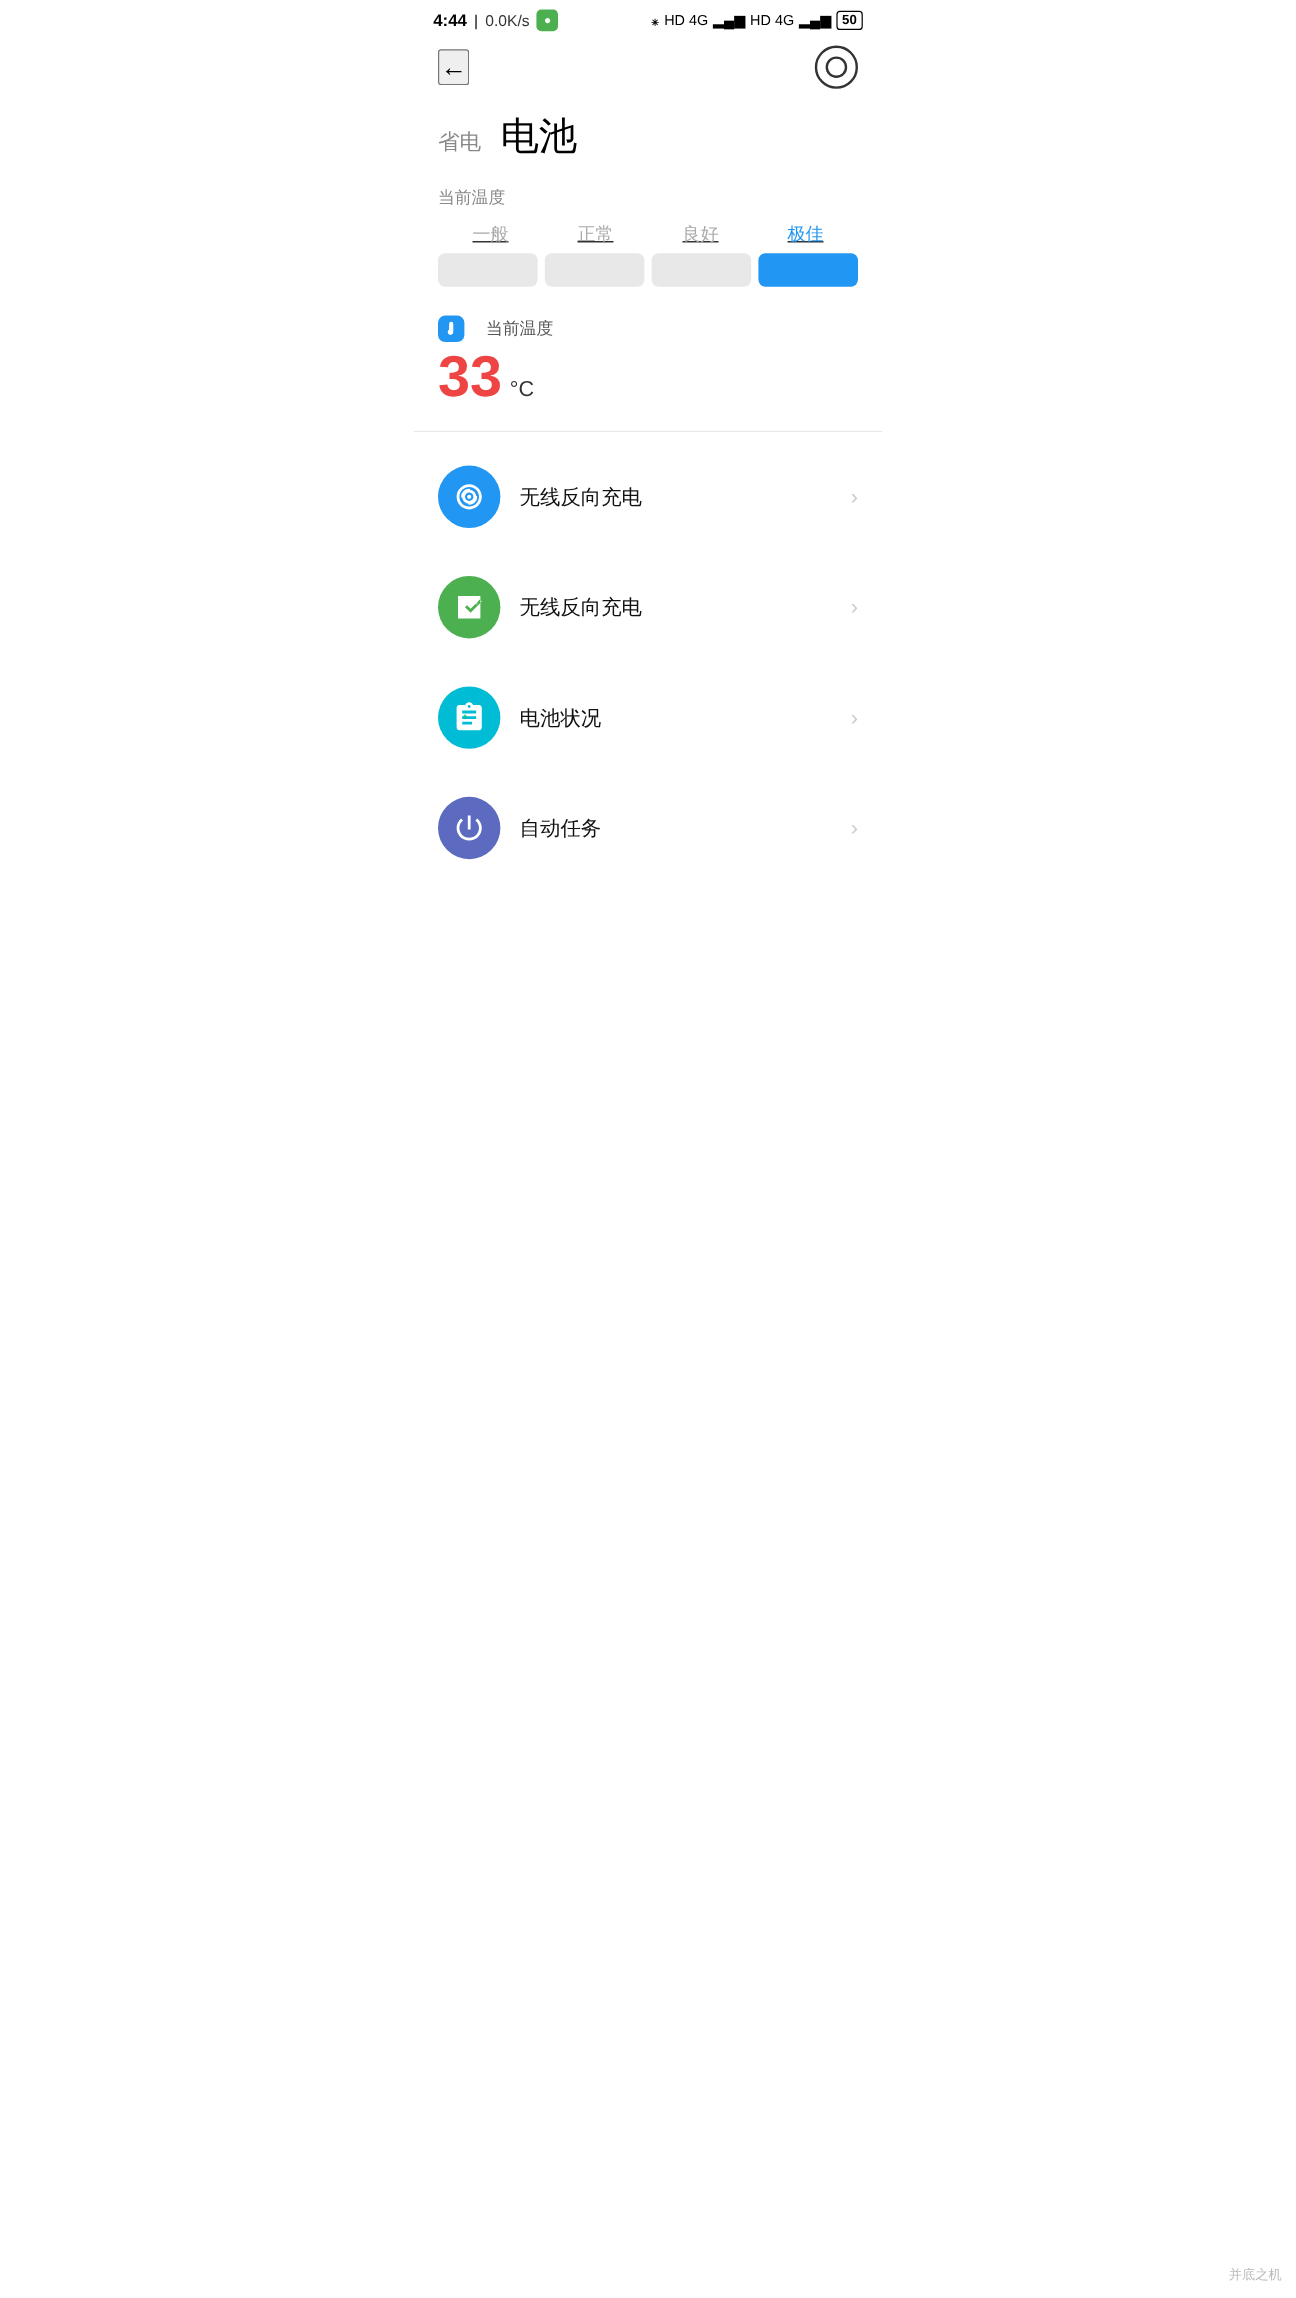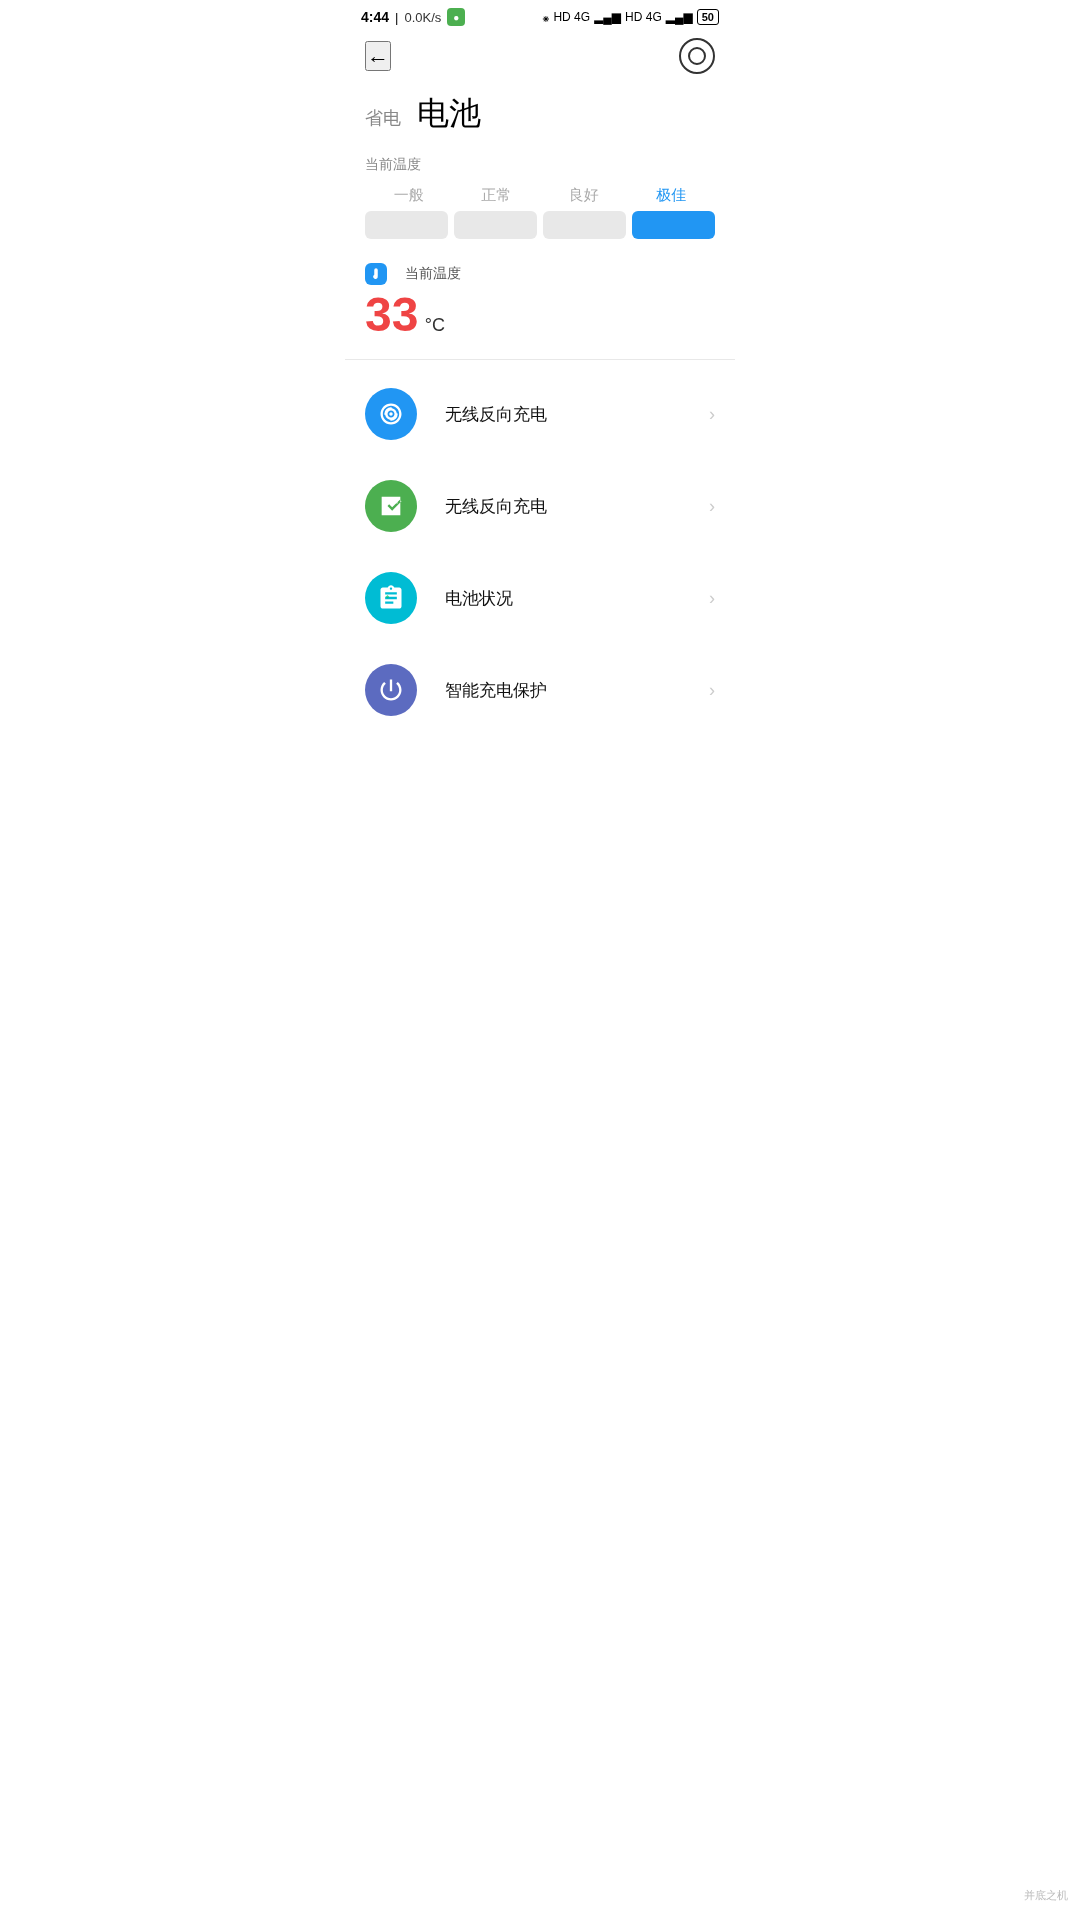--- a/index.html
+++ b/index.html
@@ -100,20 +100,21 @@
     
     .section-label {
       padding: 0 20px 12px;
       font-size: 14px;
       color: #888;
     }
 
     
     .status-tabs {
       padding: 0 20px;
+      text-decoration: underline;
     }
     .tabs-labels {
       display: flex;
       margin-bottom: 6px;
     }
     .tab-label {
       flex: 1;
       text-align: center;
       font-size: 15px;
       color: #aaa;
@@ -188,21 +189,20 @@
     
     .menu-list {
       padding: 8px 0;
     }
     .menu-item {
       display: flex;
       align-items: center;
       padding: 20px 20px;
       cursor: pointer;
       position: relative;
-      gap: 12px;
     }
     .menu-icon-wrap {
       width: 52px; height: 52px;
       border-radius: 50%;
       display: flex; align-items: center; justify-content: center;
       margin-right: 16px;
       flex-shrink: 0;
     }
     .menu-icon-wrap.blue { background: #2196F3; }
     .menu-icon-wrap.green { background: #4CAF50; }
@@ -332,19 +332,19 @@
     <span class="menu-item-text">电池状况</span>
     <span class="chevron">›</span>
   </div>
 
   <div class="menu-item">
     <div class="menu-icon-wrap purple-blue">
       <svg viewBox="0 0 24 24" width="28" height="28" fill="white">
         <path d="M13 3h-2v10h2V3zm4.83 2.17l-1.42 1.42C17.99 7.86 19 9.81 19 12c0 3.87-3.13 7-7 7s-7-3.13-7-7c0-2.19 1.01-4.14 2.58-5.42L6.17 5.17C4.23 6.82 3 9.26 3 12c0 4.97 4.03 9 9 9s9-4.03 9-9c0-2.74-1.23-5.18-3.17-6.83z"></path>
       </svg>
     </div>
-    <span class="menu-item-text">智能充电保护</span>
+    <span class="menu-item-text">自动任务</span>
     <span class="chevron">›</span>
   </div>
 
 </div>
 
 <div class="watermark">并底之机</div>
 
 </body></html>

